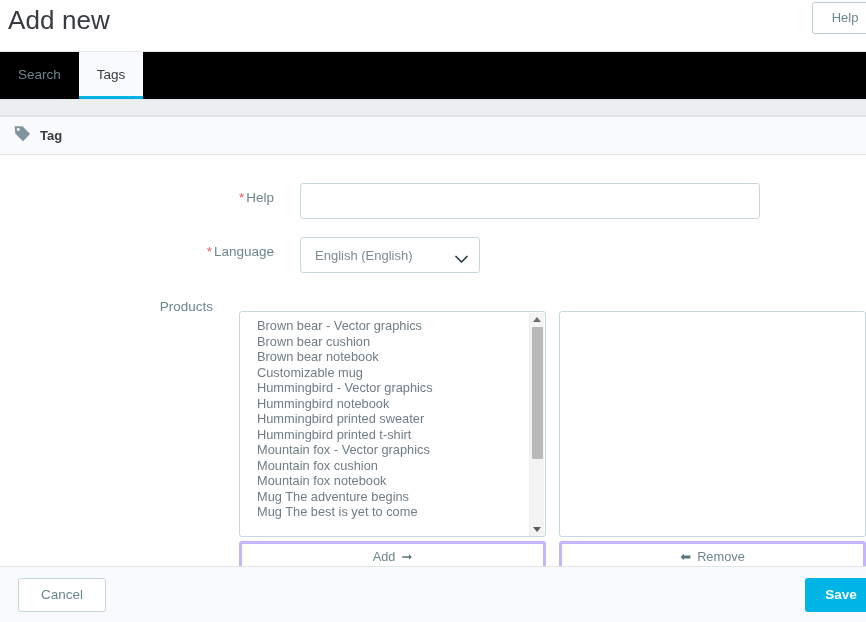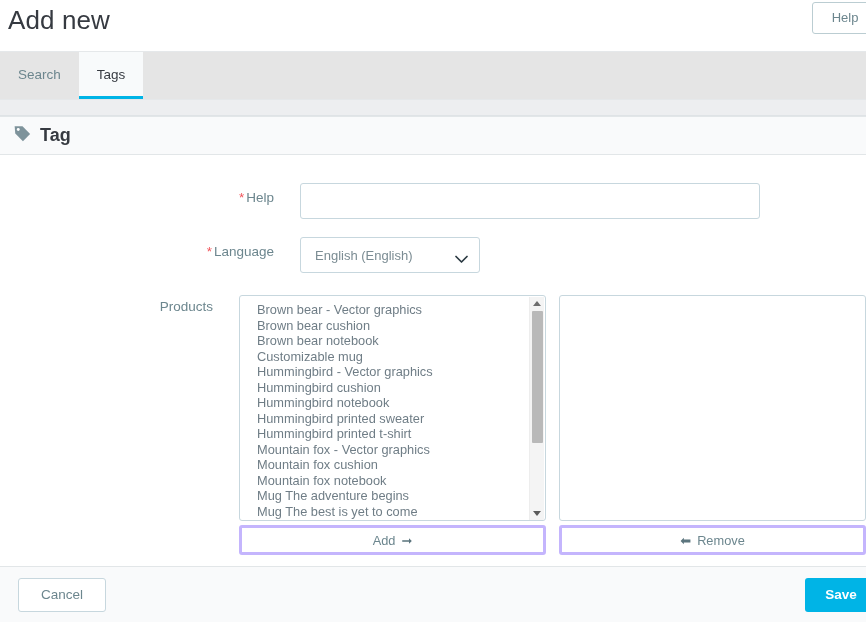--- a/index.html
+++ b/index.html
@@ -43,21 +43,21 @@
     background: #ffffff;
     color: #6c868e;
     font-size: 13px;
     cursor: pointer;
   }
 
   
   .tabs {
     position: relative;
     height: 48px;
-    background: #e5e5e5;
+    background: #000000;
     border-bottom: 1px solid #e5e8ea;
     display: flex;
     align-items: stretch;
   }
   .tab {
     display: flex;
     align-items: center;
     justify-content: center;
     min-width: 56px;
     padding: 0 18px;
@@ -90,21 +90,21 @@
     height: 38px;
     background: #f9fafb;
     border-bottom: 1px solid #e2e6e8;
     display: flex;
     align-items: center;
     padding-left: 14px;
     gap: 9px;
   }
   .tag-icon { display: block; }
   .panel-head-title {
-    font-size: 18px;
+    font-size: 13px;
     font-weight: bold;
     color: #363a41;
   }
 
   .panel-body {
     background: #ffffff;
     padding: 28px 0 18px 0;
     height: 412px;
   }
 
@@ -156,21 +156,21 @@
   .caret {
     position: absolute;
     right: 12px; top: 13px;
     pointer-events: none;
   }
 
   
   .dual {
     display: flex;
     gap: 13px;
-    margin-top: 0;
+    margin-top: 16px;
   }
   .listcol { width: 307px; }
   .listbox {
     position: relative;
     height: 226px;
     border: 1px solid #c7d7de;
     border-radius: 3px;
     background: #ffffff;
     overflow: hidden;
   }
@@ -332,21 +332,20 @@
         <div class="dual">
 
           <div class="listcol">
             <div class="listbox">
               <div class="list-items" id="available-list">
                   <div class="list-item">Brown bear - Vector graphics</div>
                   <div class="list-item">Brown bear cushion</div>
                   <div class="list-item">Brown bear notebook</div>
                   <div class="list-item">Customizable mug</div>
                   <div class="list-item">Hummingbird - Vector graphics</div>
-                  <div class="list-item">Hummingbird cushion</div>
                   <div class="list-item">Hummingbird notebook</div>
                   <div class="list-item">Hummingbird printed sweater</div>
                   <div class="list-item">Hummingbird printed t-shirt</div>
                   <div class="list-item">Mountain fox - Vector graphics</div>
                   <div class="list-item">Mountain fox cushion</div>
                   <div class="list-item">Mountain fox notebook</div>
                   <div class="list-item">Mug The adventure begins</div>
                   <div class="list-item">Mug The best is yet to come</div>
                 </div>
               <div class="sbar">

